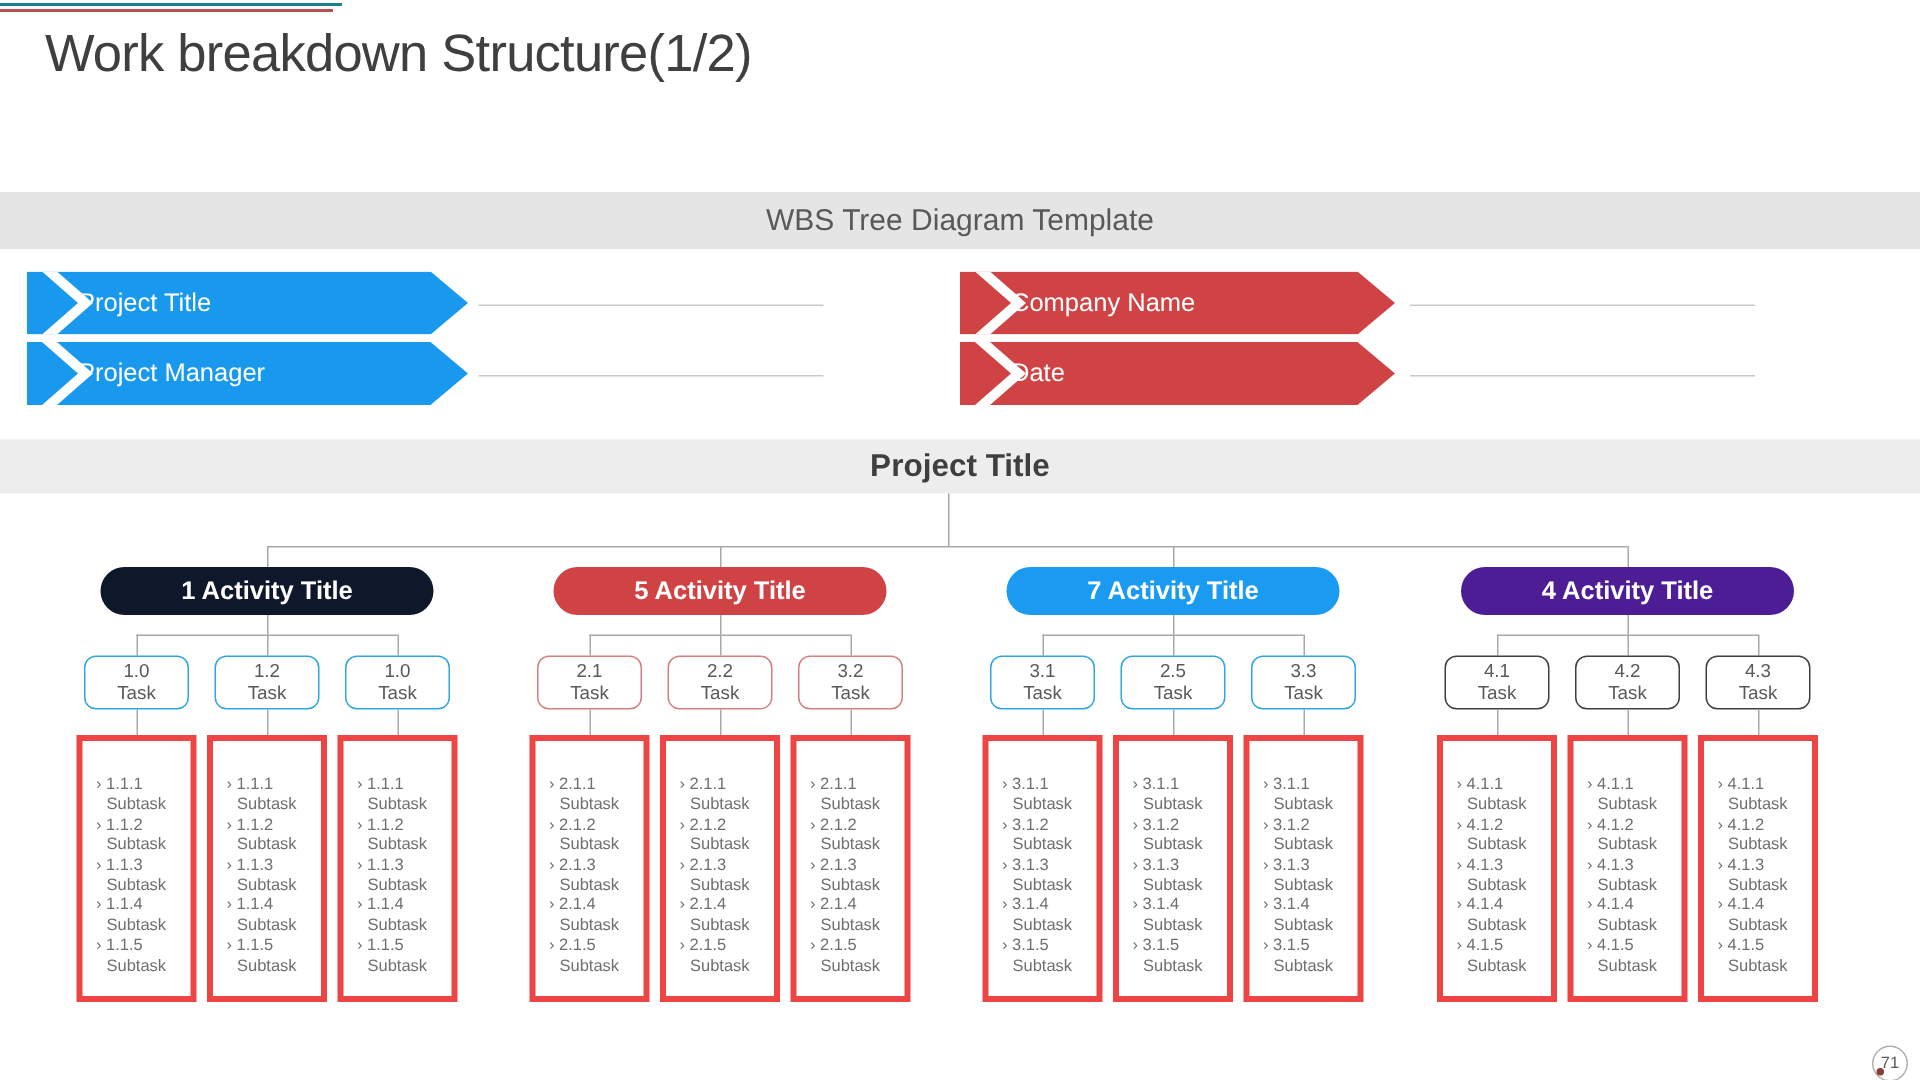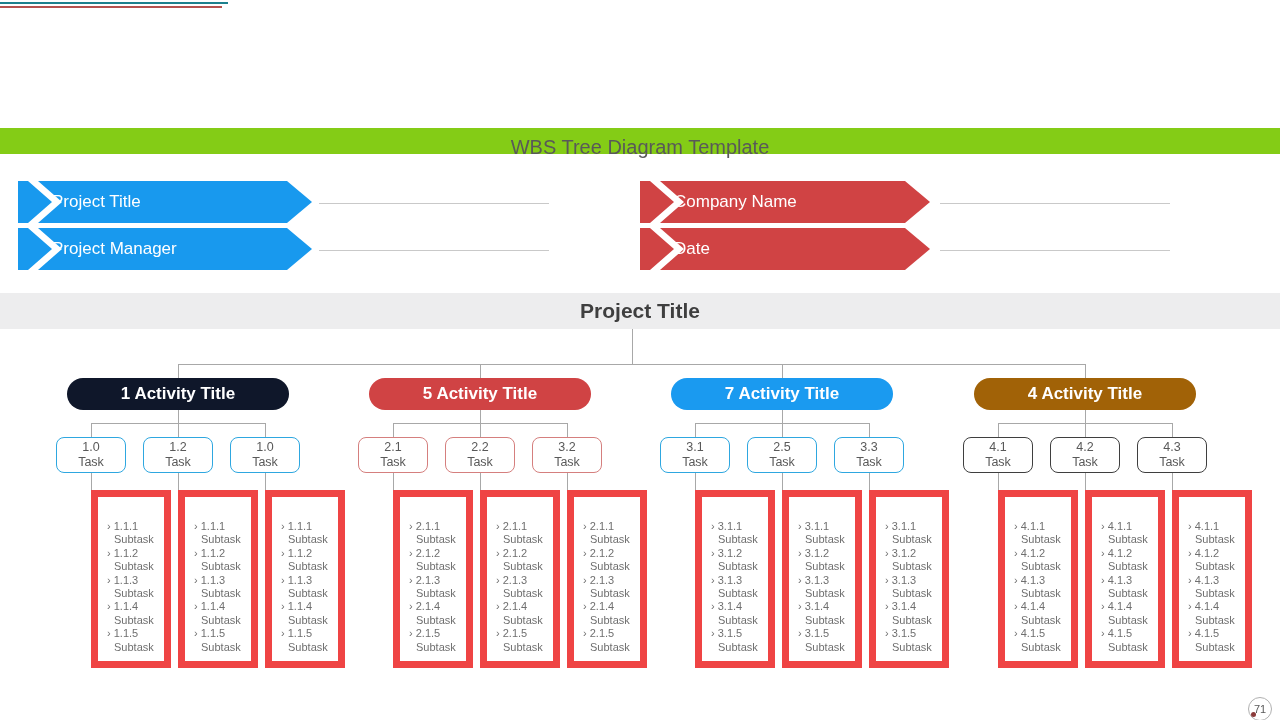--- a/index.html
+++ b/index.html
@@ -12,21 +12,21 @@
   .accent-red  { top:6px; width:222px; height:2px; }
 
   .page-title {
     position:absolute; left:30px; top:16px; font-size:35px; font-weight:400;
     color:#3f3f3f; letter-spacing:-0.5px;
   }
 
   .banner {
     position:absolute; left:0; width:1280px; text-align:center; color:#595959;
   }
-  .wbs-banner { top:128px; height:26px; line-height:38px; background:#84cc16; font-size:20px; }
+  .wbs-banner { top:128px; height:38px; line-height:38px; background:#e5e5e5; font-size:20px; }
   .project-banner { top:293px; height:36px; line-height:36px; background:#ededee;
     font-size:21px; font-weight:bold; color:#3f3f3f; }
 
   .arrow {
     position:absolute; height:42px; line-height:42px; color:#fff; font-size:17px;
     padding-left:34px; box-sizing:border-box; white-space:nowrap;
     clip-path: polygon(0 0, calc(100% - 25px) 0, 100% 50%, calc(100% - 25px) 100%, 0 100%);
   }
   .arrow .notch {
     position:absolute; left:10px; top:0; width:34px; height:100%; background:#fff;
@@ -47,22 +47,22 @@
     position:absolute; height:32px; border-radius:16px; text-align:center;
     line-height:32px; color:#fff; font-weight:bold; font-size:17px; width:222px;
   }
   .task {
     position:absolute; width:70px; height:36px; border-radius:8px; background:#fff;
     border:1.5px solid #888; box-sizing:border-box; text-align:center;
     font-size:12.5px; color:#595959; line-height:15px; padding-top:2px;
   }
   .sub {
     position:absolute; width:80px; height:178px; background:#fff;
-    border:7px solid #ef4444; box-sizing:border-box; padding:23px 2px 0 9px;
-    font-size:11px; color:#6f6f6f;margin-left:40px;
+    border:4px solid #ef4444; box-sizing:border-box; padding:23px 2px 0 9px;
+    font-size:11px; color:#6f6f6f;
   }
   .sub .num { line-height:13.4px; }
   .sub .lab { line-height:13.4px; padding-left:7px; }
 
   .pagenum-circle {
     position:absolute; left:1248px; top:697px; width:22px; height:22px;
     border:1px solid #b0b0b0; border-radius:50%; background:#fff;
     text-align:center; line-height:22px; font-size:11px; color:#595959;
   }
   .footer-dot {
@@ -71,20 +71,21 @@
   }
 </style>
 </head>
 <body>
 
 <div class="slide">
 
   <div class="accent accent-teal" style="background: rgb(29, 128, 141);"></div>
   <div class="accent accent-red" style="background: rgb(181, 82, 79);"></div>
 
+  <h1 class="page-title" style="margin:0;">Work breakdown Structure(1/2)</h1>
 
   <div class="banner wbs-banner">WBS Tree Diagram Template</div>
 
   <div class="arrow" id="arrow-project-title" style="background: rgb(24, 153, 238);">
     <span class="notch"></span>
     <span>Project Title</span>
   </div>
   <div class="fill-line" id="line-l1"></div>
 
   <div class="arrow" id="arrow-project-manager" style="background: rgb(24, 153, 238);">
@@ -278,21 +279,21 @@
         <div class="num">› 3.1.2</div>
         <div class="lab">Subtask</div>
         <div class="num">› 3.1.3</div>
         <div class="lab">Subtask</div>
         <div class="num">› 3.1.4</div>
         <div class="lab">Subtask</div>
         <div class="num">› 3.1.5</div>
         <div class="lab">Subtask</div>
       </div>
       <div class="cline" style="left: 1085px; top: 364px; width: 1px; height: 14px; background: rgb(168, 168, 168);"></div>
-      <div class="pill" style="left: 974px; top: 378px; background: #a16207;">4 Activity Title</div>
+      <div class="pill" style="left: 974px; top: 378px; background: #4c1d95;">4 Activity Title</div>
       <div class="cline" style="left: 1085px; top: 410px; width: 1px; height: 13px; background: rgb(168, 168, 168);"></div>
       <div class="cline" style="left: 998px; top: 423px; width: 174px; height: 1px; background: rgb(168, 168, 168);"></div>
       <div class="cline" style="left: 998px; top: 423px; width: 1px; height: 14px; background: rgb(168, 168, 168);"></div>
       <div class="task" style="left: 963px; top: 437px; border-color: rgb(63, 63, 63);">
         <div>4.1</div>
         <div>Task</div>
       </div>
       <div class="cline" style="left: 998px; top: 473px; width: 1px; height: 17px; background: rgb(168, 168, 168);"></div>
       <div class="sub" style="left: 958px; top: 490px;">
         <div class="num">› 4.1.1</div>

